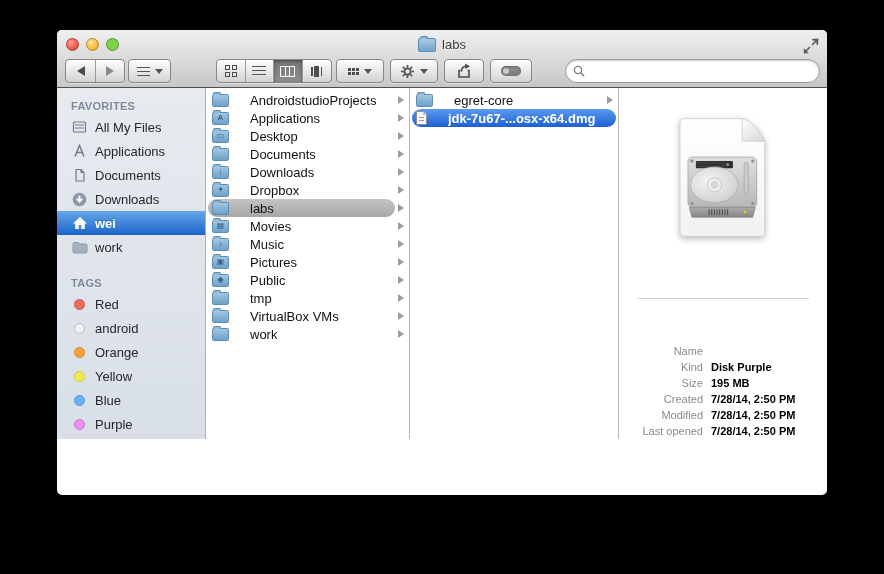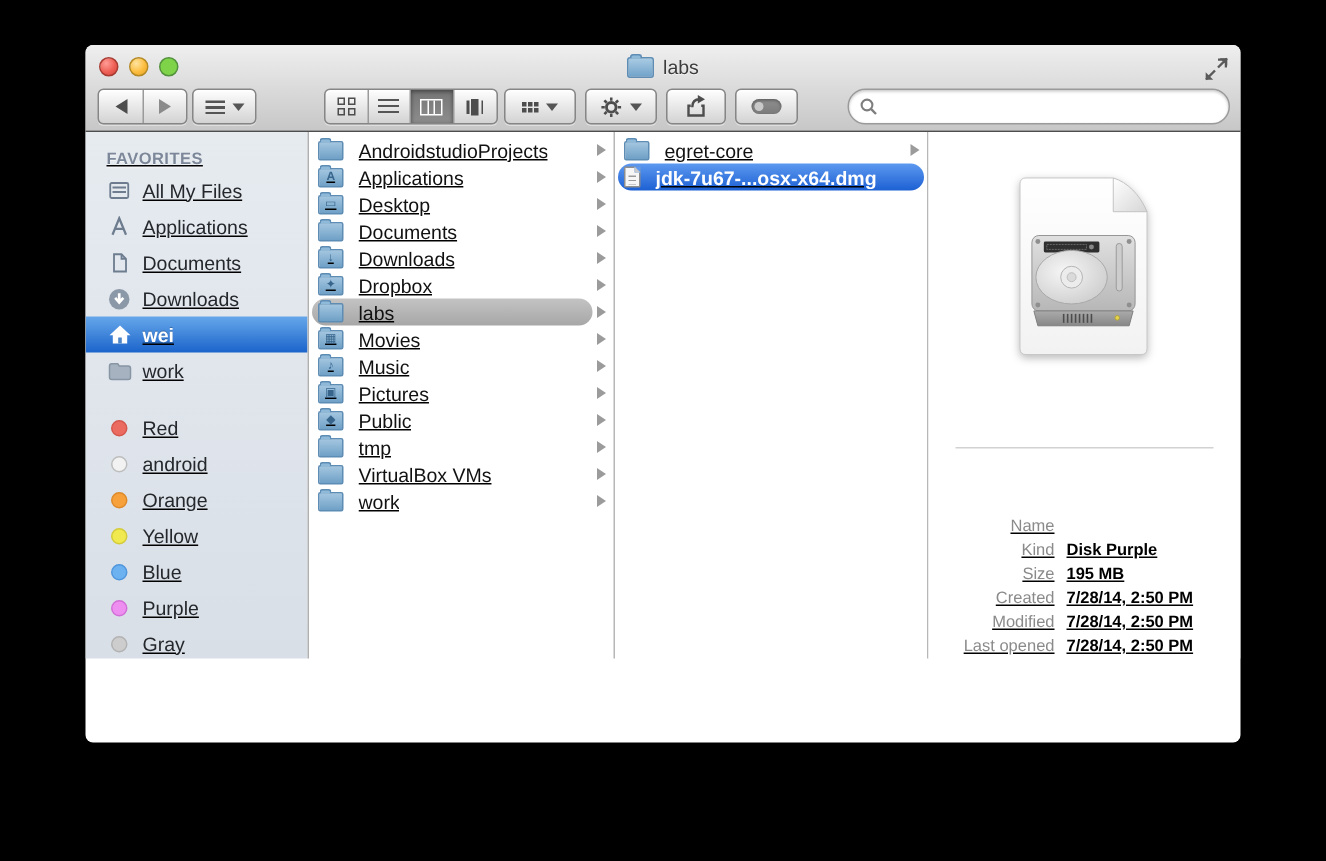--- a/index.html
+++ b/index.html
@@ -43,36 +43,36 @@
   .glyph-flow i.mid{width:5px;height:11px;}
   .glyph-grid6{display:grid;grid-template-columns:3px 3px 3px;grid-gap:1px;}
   .glyph-grid6 i{width:3px;height:3px;background:#4d4d4d;}
   .tagpill{width:20px;height:10px;border-radius:5px;background:linear-gradient(#8f8f8f,#7b7b7b);box-shadow:inset 0 1px 2px rgba(0,0,0,.35);position:relative;}
   .tagpill:before{content:"";position:absolute;left:2px;top:2px;width:6px;height:6px;border-radius:50%;background:#c9c9c9;}
   .search{position:absolute;left:508px;right:7px;height:22px;border:1px solid #9a9a9a;border-radius:12px;background:#fff;
           box-shadow:inset 0 1px 2px rgba(0,0,0,.22);display:flex;align-items:center;}
   .search input{border:none;outline:none;background:transparent;flex:1;font-size:12px;padding:0 8px 0 4px;height:18px;}
   .search svg{margin-left:7px;flex:none;}
   
-  .content{display:flex;height:351px;text-decoration:underline;}
+  .content{display:flex;height:351px;}
   .sidebar{width:149px;flex:none;background:linear-gradient(#e6ebf0,#d9dfe7);border-right:1px solid #b0b0b0;padding-top:8px;box-sizing:border-box;overflow:hidden;}
   .shdr{font-size:11px;font-weight:bold;color:#7c8799;padding:4px 0 3px 14px;letter-spacing:.3px;text-shadow:0 1px 0 rgba(255,255,255,.6);}
   .sitem{height:24px;display:flex;align-items:center;gap:7px;padding-left:14px;font-size:13px;color:#24272b;cursor:default;}
   .sitem .sic{width:17px;display:flex;justify-content:center;flex:none;}
   .sitem.selected{background:linear-gradient(#66a7ea,#1b64cb);color:#fff;font-weight:bold;text-shadow:0 -1px 0 rgba(0,0,0,.25);}
   .dot{width:11px;height:11px;border-radius:50%;border:1px solid #bbb;box-sizing:border-box;}
   .dot.all{position:relative;}
   .dot.all:before{content:"";position:absolute;left:-4px;top:0;width:9px;height:9px;border-radius:50%;border:1px solid #c2c2c2;background:#e6ebf0;}
   .tags-gap{height:14px;}
   
   .col{background:#fff;border-right:1px solid #b7b7b7;box-sizing:border-box;padding-top:3px;overflow:hidden;}
   .col1{width:204px;flex:none;}
   .col2{width:209px;flex:none;}
   .frow{height:18px;display:flex;align-items:center;padding:0 2px 0 2px;font-size:13px;color:#111;cursor:default;}
-  .fbg{flex:1;display:flex;align-items:center;gap:10px;height:18px;border-radius:9px;padding:0 4px;min-width:0;text-align:center;}
+  .fbg{flex:1;display:flex;align-items:center;gap:21px;height:18px;border-radius:9px;padding:0 4px;min-width:0;text-align:center;}
   .frow.sel-gray .fbg{background:linear-gradient(#c3c3c3,#a7a7a7);}
   .frow.sel-blue .fbg{background:linear-gradient(#5d99f0,#1c60d3);color:#fff;font-weight:bold;}
   .fname{white-space:nowrap;overflow:hidden;text-overflow:ellipsis;}
   .arr{width:12px;flex:none;display:flex;justify-content:center;}
   .arr i{width:0;height:0;border-top:4px solid transparent;border-bottom:4px solid transparent;border-left:6px solid #9b9b9b;}
   .folder{width:15px;height:11px;flex:none;background:linear-gradient(#a3c6e0,#6fa0c6);border:1px solid #5d8cb4;border-radius:1.5px;position:relative;display:flex;align-items:center;justify-content:center;}
   .folder:before{content:"";position:absolute;left:0;top:-3px;width:6px;height:2px;background:#8fb9d8;border:1px solid #5d8cb4;border-bottom:none;border-radius:2px 2px 0 0;}
   .folder b{font-size:8px;line-height:1;color:#38658c;font-weight:bold;}
   .doc{width:11px;height:14px;flex:none;background:#f6f6f6;border:1px solid #8e8e8e;border-radius:1px;position:relative;box-sizing:border-box;}
   .doc:before{content:"";position:absolute;top:-1px;right:-1px;width:0;height:0;border-top:4px solid #5d99f0;border-left:4px solid #c9c9c9;}
@@ -258,20 +258,21 @@
       <div class="sitem">
         <span class="sic">
             <svg width="16" height="13" viewBox="0 0 16 13">
               <path d="M1,3 q0,-1.5 1.5,-1.5 h4 l1,1.5 h6 q1.5,0 1.5,1.5 v6 q0,1.5 -1.5,1.5 h-11 q-1.5,0 -1.5,-1.5 z" fill="#a6b2bf" stroke="#8795a4" stroke-width="1"></path>
             </svg>
           </span>
         <span>work</span>
       </div>
 
       <div class="tags-gap"></div>
+      <div class="shdr">TAGS</div>
 
       <div class="sitem">
         <span class="sic">
             <span class="dot" style="background:#ec6b60;border-color:#d4574e"></span>
           </span>
         <span>Red</span>
       </div>
       <div class="sitem">
         <span class="sic">
             <span class="dot" style="background:#f2f2f2;border-color:#bdbdbd"></span>

